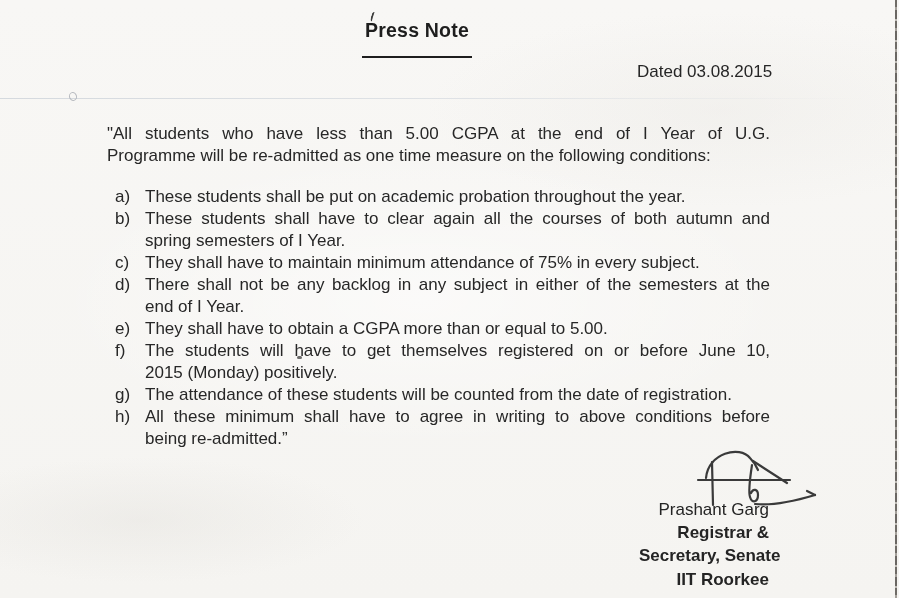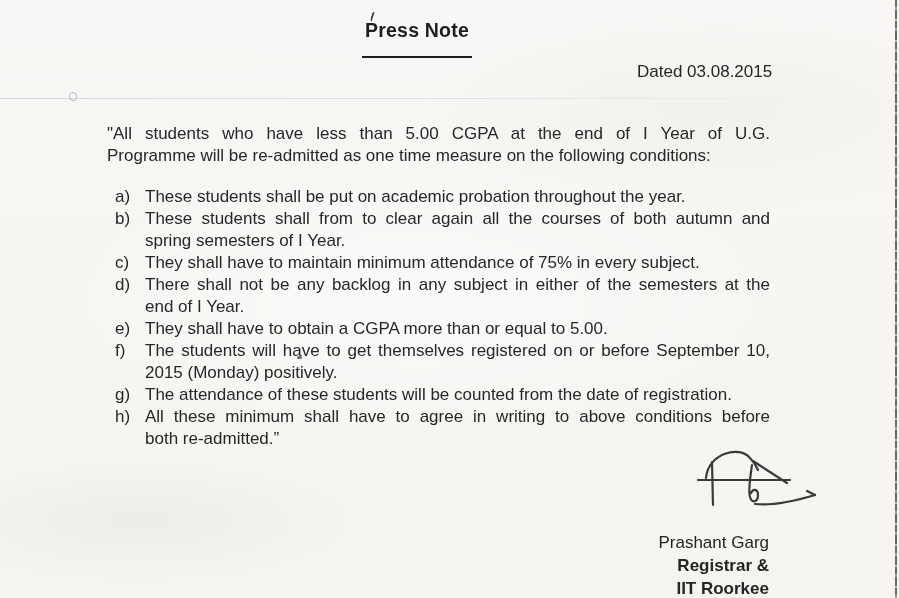--- a/index.html
+++ b/index.html
@@ -61,21 +61,21 @@
   .cond-line { line-height: 22px; }
 
   
   .signature-svg { position: absolute; left: 695px; top: 443px; }
   .signature-svg path { stroke: #3a3a3a; stroke-width: 2.2; fill: none;
     stroke-linecap: round; stroke-linejoin: round; }
   .sig-block {
     position: absolute; left: 639px; top: 498px; width: 130px;
     font-size: 17px; line-height: 23.2px; color: #242424; white-space: nowrap;
   }
-  .sig-name { text-align: right; margin-top: 33px; }
+  .sig-name { text-align: right; }
   .sig-role { font-weight: bold; }
   .r-right { text-align: right; }
   .r-left { text-align: right; }
 </style>
 </head>
 <body>
 
 <div class="page">
 
   <div class="edge-line"></div>
@@ -98,21 +98,21 @@
     <div class="cond-list">
       <div class="cond-row">
         <div class="cond-label">a)</div>
         <div class="cond-text">
           <div class="cond-line">These students shall be put on academic probation throughout the year.</div>
         </div>
       </div>
       <div class="cond-row">
         <div class="cond-label">b)</div>
         <div class="cond-text">
-          <div class="cond-line jl">These students shall from to clear again all the courses of both autumn and</div>
+          <div class="cond-line jl">These students shall have to clear again all the courses of both autumn and</div>
           <div class="cond-line">spring semesters of I Year.</div>
         </div>
       </div>
       <div class="cond-row">
         <div class="cond-label">c)</div>
         <div class="cond-text">
           <div class="cond-line">They shall have to maintain minimum attendance of 75% in every subject.</div>
         </div>
       </div>
       <div class="cond-row">
@@ -124,49 +124,50 @@
       </div>
       <div class="cond-row">
         <div class="cond-label">e)</div>
         <div class="cond-text">
           <div class="cond-line">They shall have to obtain a CGPA more than or equal to 5.00.</div>
         </div>
       </div>
       <div class="cond-row">
         <div class="cond-label">f)</div>
         <div class="cond-text">
-          <div class="cond-line jl">The students will have to get themselves registered on or before September 10,</div>
+          <div class="cond-line jl">The students will have to get themselves registered on or before June 10,</div>
           <div class="cond-line">2015 (Monday) positively.</div>
         </div>
       </div>
       <div class="cond-row">
         <div class="cond-label">g)</div>
         <div class="cond-text">
           <div class="cond-line">The attendance of these students will be counted from the date of registration.</div>
         </div>
       </div>
       <div class="cond-row">
         <div class="cond-label">h)</div>
         <div class="cond-text">
           <div class="cond-line jl">All these minimum shall have to agree in writing to above conditions before</div>
-          <div class="cond-line">both re-admitted.”</div>
+          <div class="cond-line">being re-admitted.”</div>
         </div>
       </div>
     </div>
   </div>
 
   <svg class="signature-svg" width="128" height="70" viewBox="0 0 128 70" aria-hidden="true">
     <path d="M11 35 C 13 10, 45 2, 55 15 C 58 18, 61 22, 63 27"></path>
     <path d="M58 18 L 92 40"></path>
     <path d="M3 37 L 95 37"></path>
     <path d="M17 19 L 18 62"></path>
     <path d="M57 22 C 55 35, 53 48, 55 54 C 57 61, 63 59, 63 52 C 63 46, 58 45, 56 50"></path>
     <path d="M60 61 C 78 63, 100 58, 120 52"></path>
     <path d="M112 48 L 120 52"></path>
   </svg>
 
   <div class="sig-block">
     <div class="sig-name">Prashant Garg</div>
     <div class="sig-role r-right">Registrar &amp;</div>
+    <div class="sig-role r-right">Secretary, Senate</div>
     <div class="sig-role r-left">IIT Roorkee</div>
   </div>
 
 </div>
 
 </body></html>

